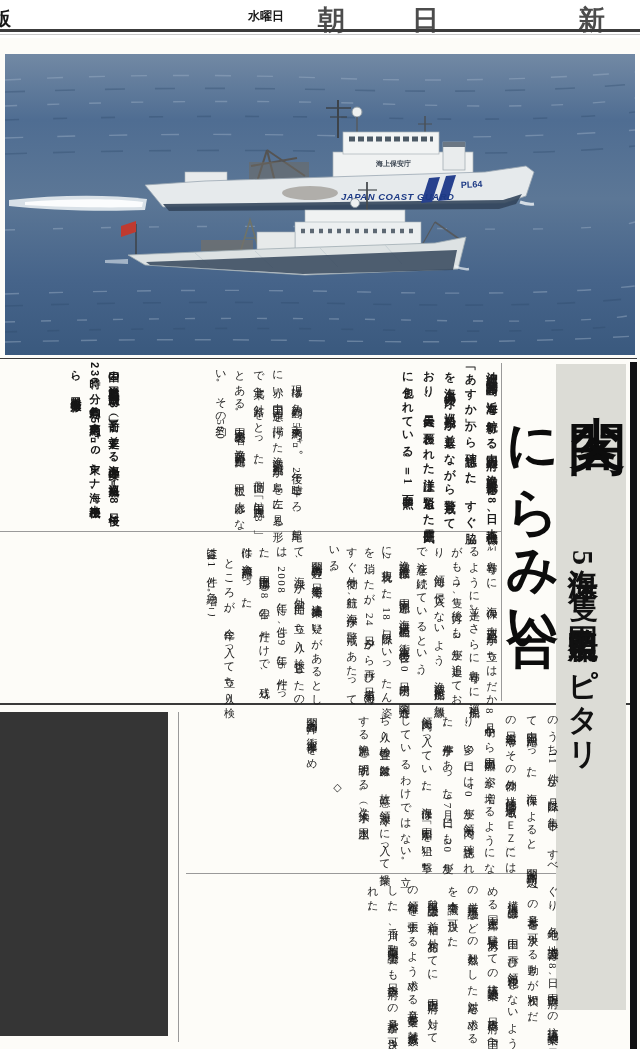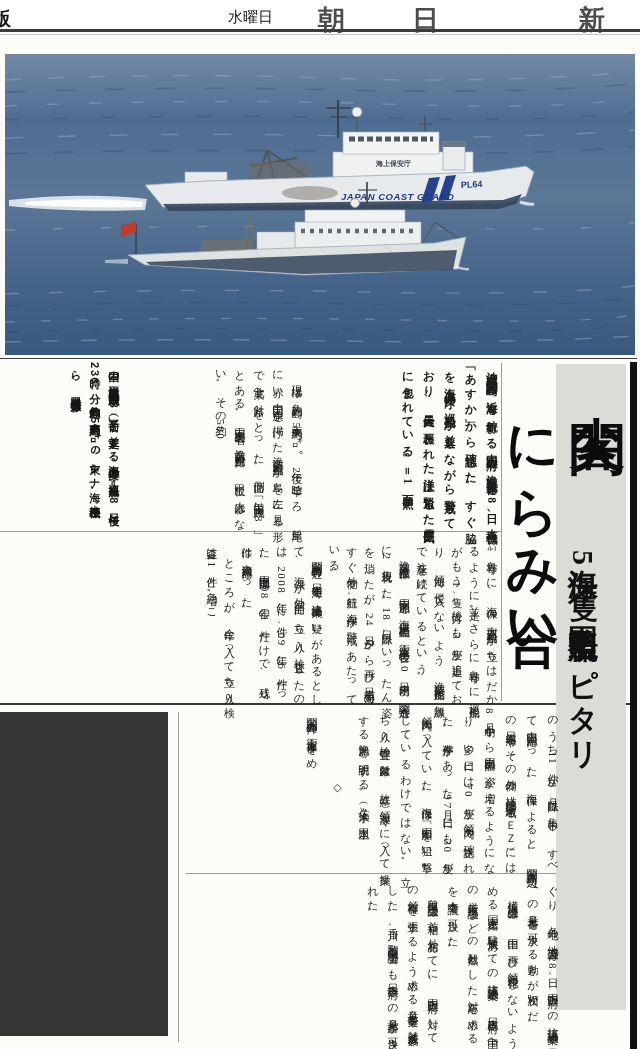--- a/index.html
+++ b/index.html
@@ -9,21 +9,21 @@
     font-family:"Liberation Sans",sans-serif;
   }
   .abs{position:absolute}
   p{margin:0;padding:0}
   
   .masthead{position:absolute;left:0;top:0;width:640px;height:38px;background:#fff}
   .edition{position:absolute;left:-8px;top:6px;font-size:19px;font-weight:bold}
   .issue-date{position:absolute;left:42px;top:4px;white-space:nowrap}
   .issue-date .big{font-size:21px;font-weight:bold;letter-spacing:1px}
   .issue-date .small{font-size:12px;font-weight:bold}
-  .weekday{position:absolute;left:228px;top:8px;font-size:15px;font-weight:normal}
+  .weekday{position:absolute;left:248px;top:8px;font-size:12px;font-weight:bold}
   .paper-char{position:absolute;top:2px;font-family:"Liberation Serif",serif;
     font-weight:900;font-size:27px;color:#4c4c4c}
   .head-rule{position:absolute;left:0;top:29px;width:640px;height:3px;background:#3c3c3c}
   .head-rule2{position:absolute;left:0;top:34px;width:640px;height:1px;background:#c8c8c8}
   
   .photo{position:absolute;left:5px;top:54px;width:630px;height:301px;background:#547192}
   
   .rule{background:#9a9a9a}
   .rule-dark{background:#3a3a3a}
   .right-bar{position:absolute;left:630px;top:362px;width:7px;height:687px;background:#111}

